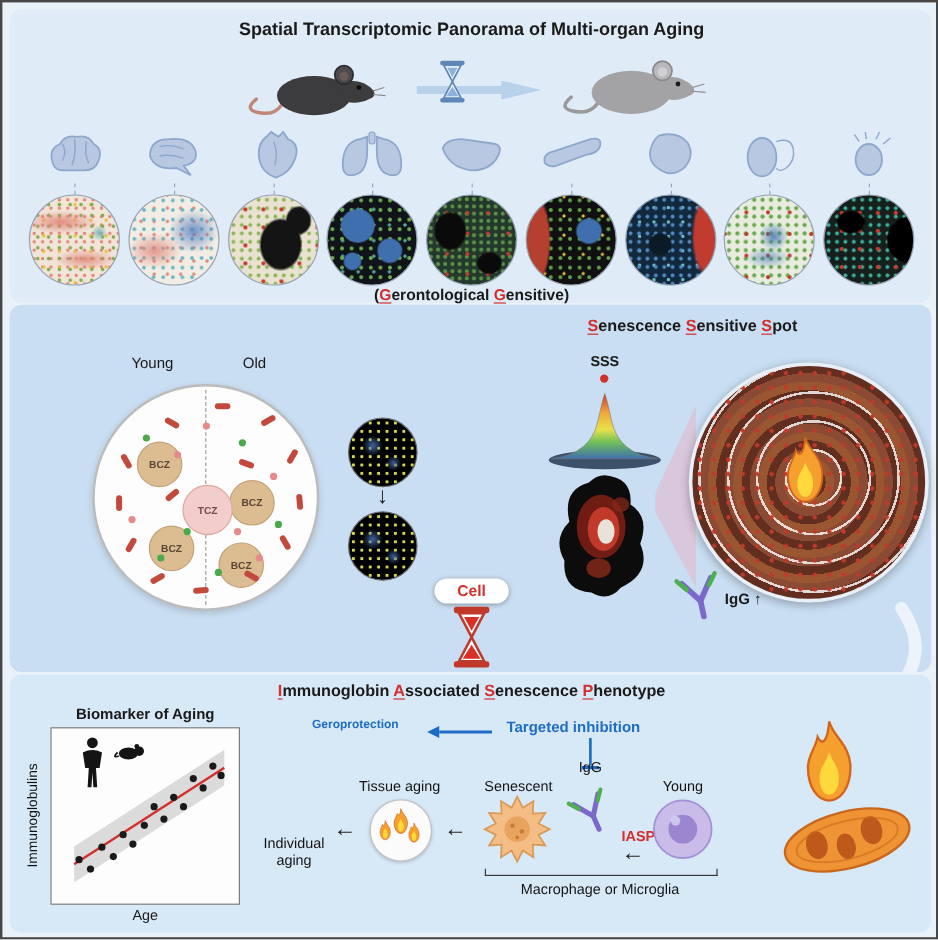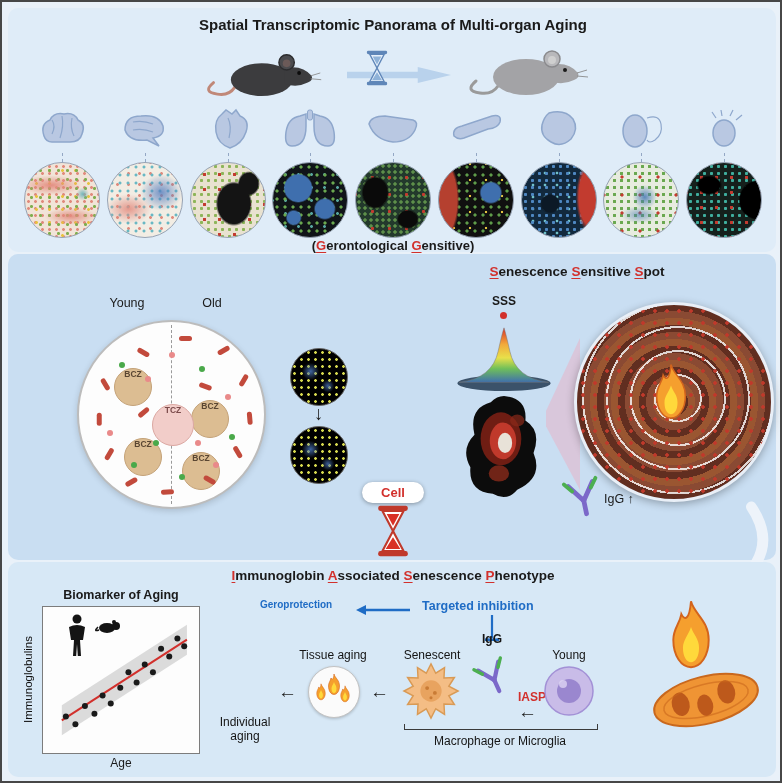--- a/index.html
+++ b/index.html
@@ -86,21 +86,21 @@
       radial-gradient(circle 26px at 97% 50%,#000 72%,transparent 78%),
       radial-gradient(ellipse 18px 14px at 30% 30%,#000 58%,transparent 72%),
       radial-gradient(#c23b2f 1.4px,transparent 2px),
       radial-gradient(#3fae9e 1.3px,transparent 1.9px);
       background-size:100% 100%,100% 100%,15px 15px,7px 7px;
       background-position:0 0,0 0,7px 7px,0 0}
   
   #ose-circle{position:absolute;left:75px;top:318px;width:185px;height:185px;border-radius:50%;
       background:#fdfdfd;border:2px solid #bcbcbc;box-shadow:0 2px 6px rgba(0,0,0,.15)}
   .dash-div{position:absolute;left:92px;top:3px;height:179px;width:0;border-left:1.5px dashed #9a9a9a}
-  .zone{position:absolute;border-radius:50%;display:flex;justify-content:center;
+  .zone{position:absolute;border-radius:50%;display:flex;align-items:center;justify-content:center;
       font-size:8.5px;font-weight:bold;color:#5a4632}
   .bcz{width:36px;height:36px;background:#dcbd92;border:1px solid #c4a278}
   .tcz{width:40px;height:40px;background:#f2cdc9;border:1px solid #dba8a2;color:#7a4a4a}
   .rod{position:absolute;width:13px;height:4.5px;background:#c24a3c;border-radius:3px}
   .dotc{position:absolute;width:6px;height:6px;border-radius:50%}
   .dg{background:#4aa94a}.dp{background:#e98a8a}
   .mini-spot{position:absolute;width:56px;height:56px;border-radius:50%;background-color:#000;
       border:1px solid #666;
       background-image:
       radial-gradient(circle 12px at 35% 40%,rgba(70,110,175,.9),transparent 72%),
@@ -340,21 +340,21 @@
   <div class="beam"></div>
 
   <div id="sss-circle"></div>
   <svg class="abs" style="left:645px;top:360px" width="48" height="60">
     <use href="#flame" width="48" height="60"></use>
   </svg>
 
   <svg class="abs" style="left:562px;top:474px;transform:rotate(-12deg)" width="38" height="42">
       <use href="#ab" width="38" height="42"></use>
     </svg>
-  <div class="abs" style="left:602px;top:490px;font-size:12.5px;font-weight:400">IgG ↑</div>
+  <div class="abs" style="left:602px;top:490px;font-size:12.5px;font-weight:700">IgG ↑</div>
 
   <svg class="abs" style="left:690px;top:498px" width="86" height="112" viewBox="0 0 90 115">
     <path d="M62 6 Q92 50 48 86" fill="none" stroke="#edf3fa" stroke-width="11" stroke-linecap="round"></path>
     <polygon points="54,78 36,97 60,99" fill="#edf3fa"></polygon>
   </svg>
 
   <div class="aging-pill">
     <span class="red-txt">Cell</span>
   </div>
   <svg class="abs" style="left:372px;top:503px;z-index:5" width="38" height="52" viewBox="0 0 36 48">
@@ -409,23 +409,23 @@
   <div class="abs blue-txt" style="left:258px;top:597px;font-size:10px">Geroprotection</div>
   <svg class="abs" style="left:352px;top:601px" width="60" height="14" viewBox="0 0 60 14">
     <line x1="56" y1="7" x2="12" y2="7" stroke="#1f6cc5" stroke-width="2.5"></line>
     <polygon points="12,2 2,7 12,12" fill="#1f6cc5"></polygon>
   </svg>
   <div class="abs blue-txt" style="left:420px;top:597px;font-size:12.5px">Targeted inhibition</div>
   <svg class="abs" style="left:480px;top:613px" width="20" height="30" viewBox="0 0 20 34">
     <line x1="10" y1="0" x2="10" y2="26" stroke="#1f6cc5" stroke-width="2.5"></line>
     <line x1="2" y1="28" x2="18" y2="28" stroke="#1f6cc5" stroke-width="3"></line>
   </svg>
-  <div class="cell-lab" style="left:474px;top:630px;width:32px;font-weight:700">IgG</div>
-
-  <div class="cell-lab" style="left:214px;top:713px;width:58px;line-height:1.2">Individual aging</div>
+  <div class="cell-lab" style="left:474px;top:630px;width:32px;font-weight:400">IgG</div>
+
+  <div class="cell-lab" style="left:214px;top:694px;width:58px;line-height:1.2">Individual aging</div>
   <div class="abs small-arrow" style="left:276px;top:680px">←</div>
 
   <div class="cell-lab" style="left:293px;top:646px;width:76px">Tissue aging</div>
   <div class="tissue-circle">
     <svg class="abs" style="left:5px;top:16px" width="14" height="18">
         <use href="#flame" width="14" height="18"></use>
       </svg>
     <svg class="abs" style="left:16px;top:6px" width="18" height="23">
         <use href="#flame" width="18" height="23"></use>
       </svg>

